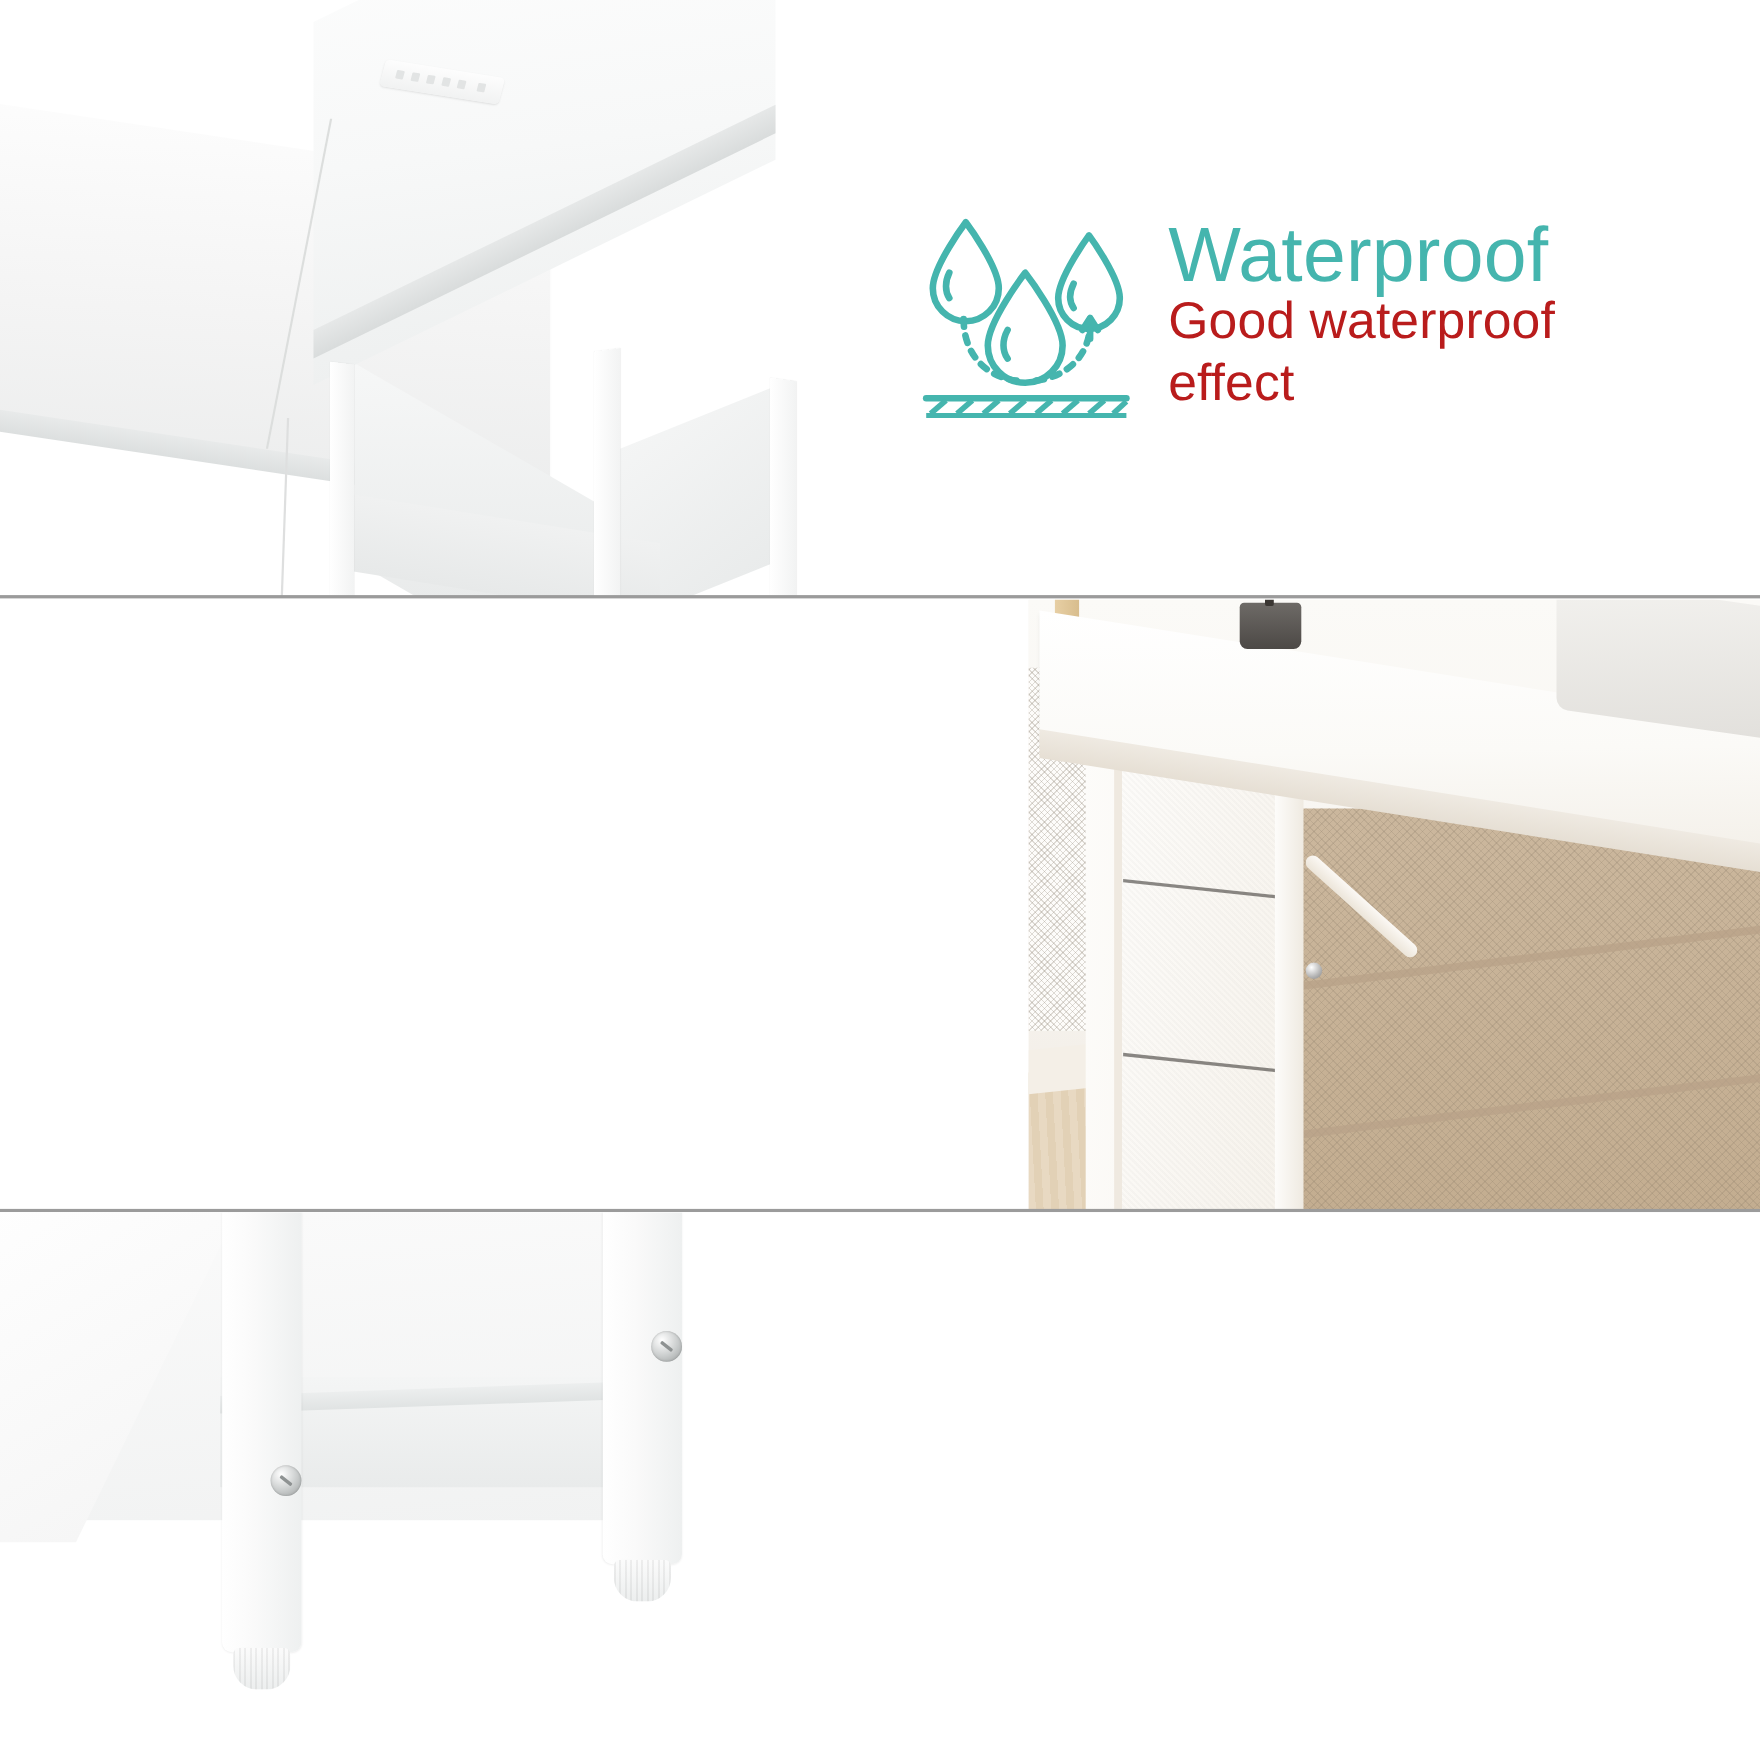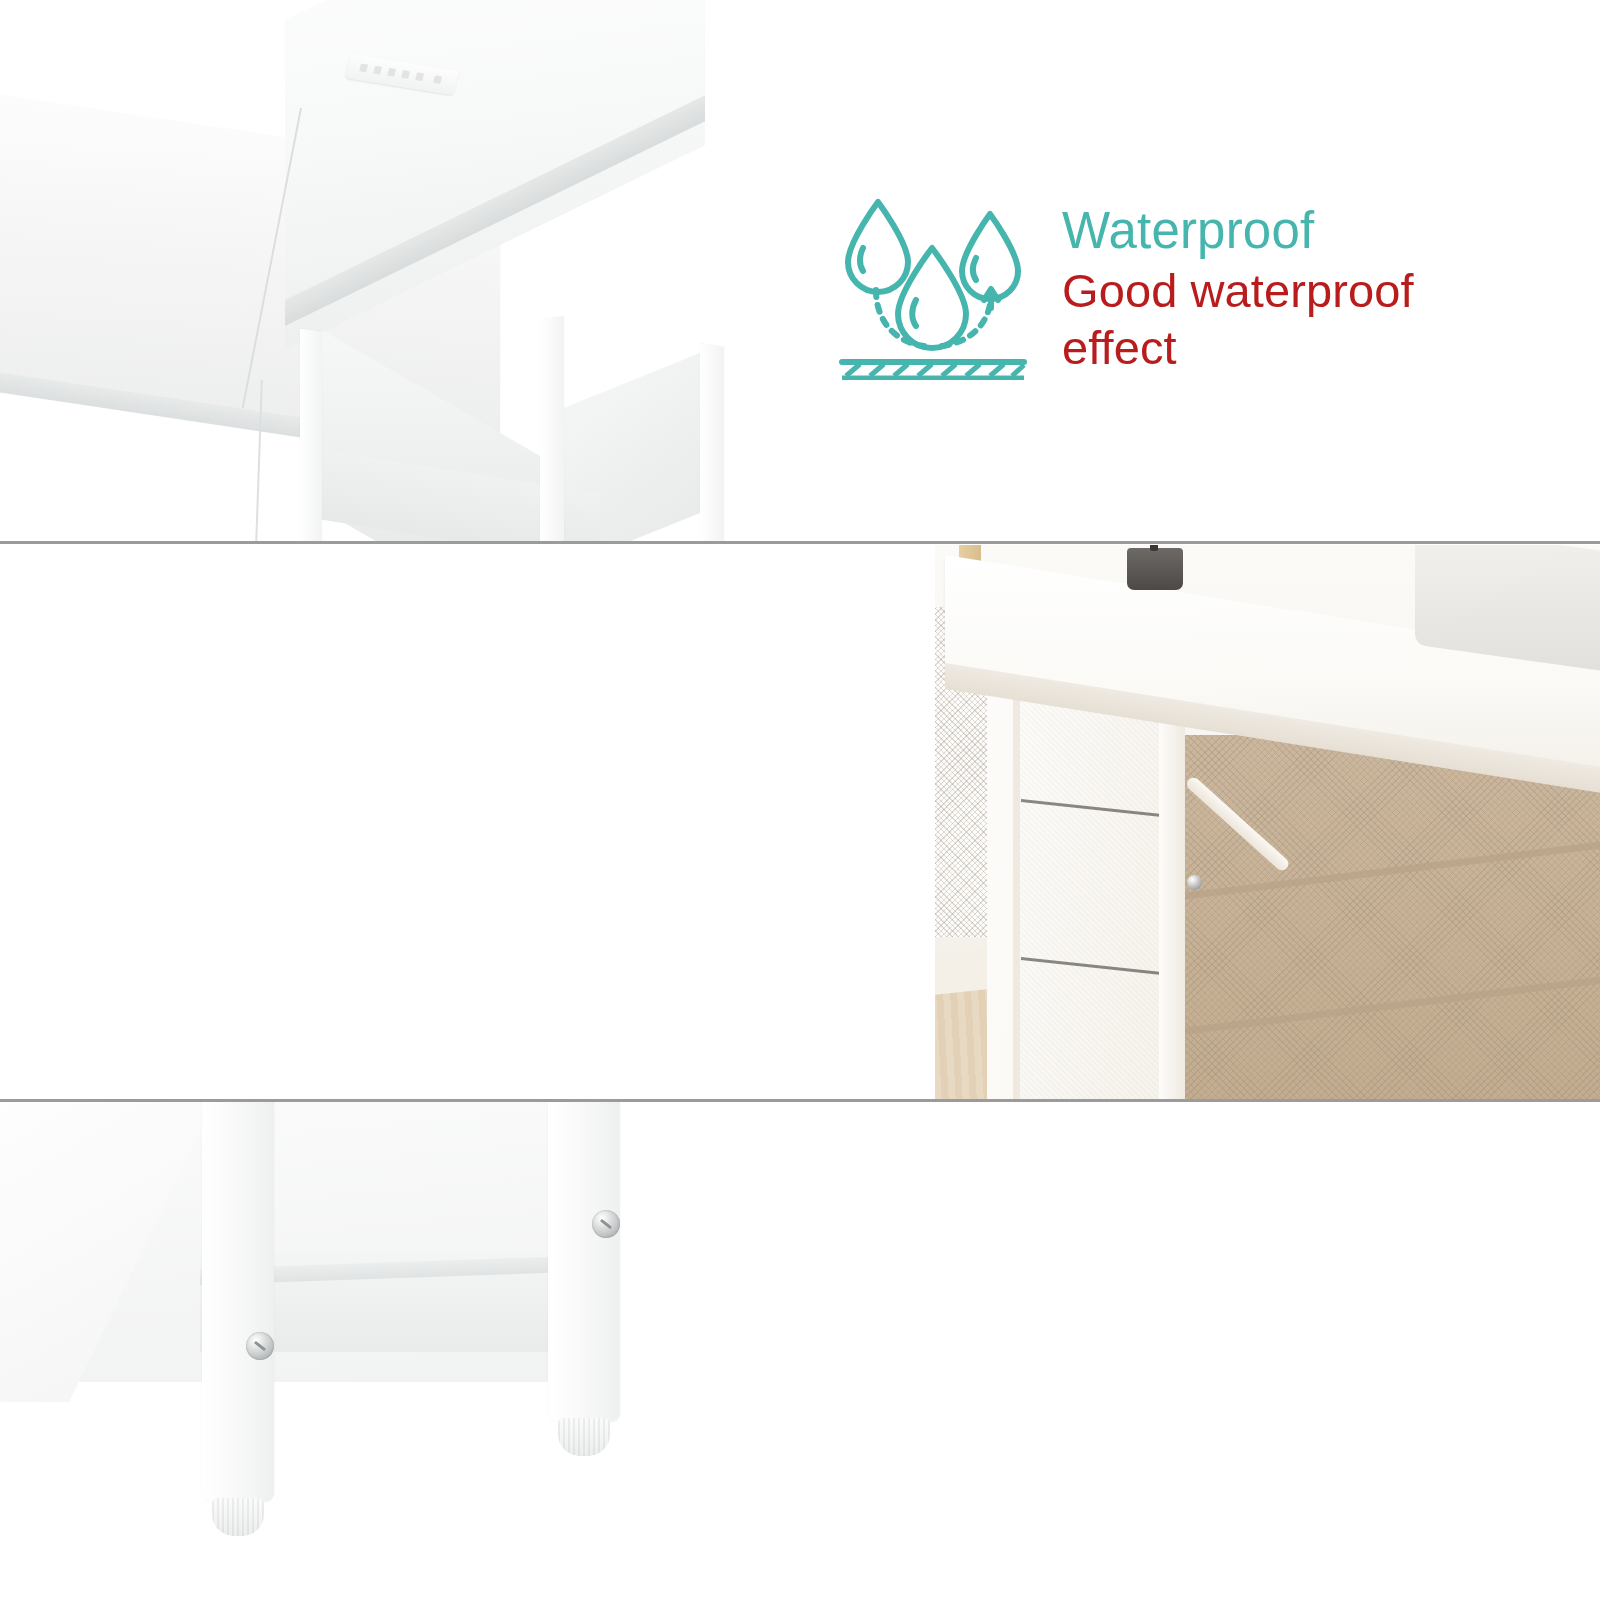--- a/index.html
+++ b/index.html
@@ -19,21 +19,21 @@
   #panel-legpads{top:1102px;height:498px;}
 
   .divider{position:absolute;left:0;width:1600px;height:3px;background:#9b9b9b;}
   #divider-1{top:541px;}
   #divider-2{top:1099px;}
 
   
   .feature-text{position:absolute;}
   .feature-title{
     color:#45b5ae;
-    font-size:51px;
+    font-size:70px;
     line-height:62px;
     font-weight:400;
     letter-spacing:.2px;
     white-space:nowrap;
   }
   .feature-sub{
     color:#b91c1c;
     font-size:47px;
     line-height:57px;
     font-weight:400;

